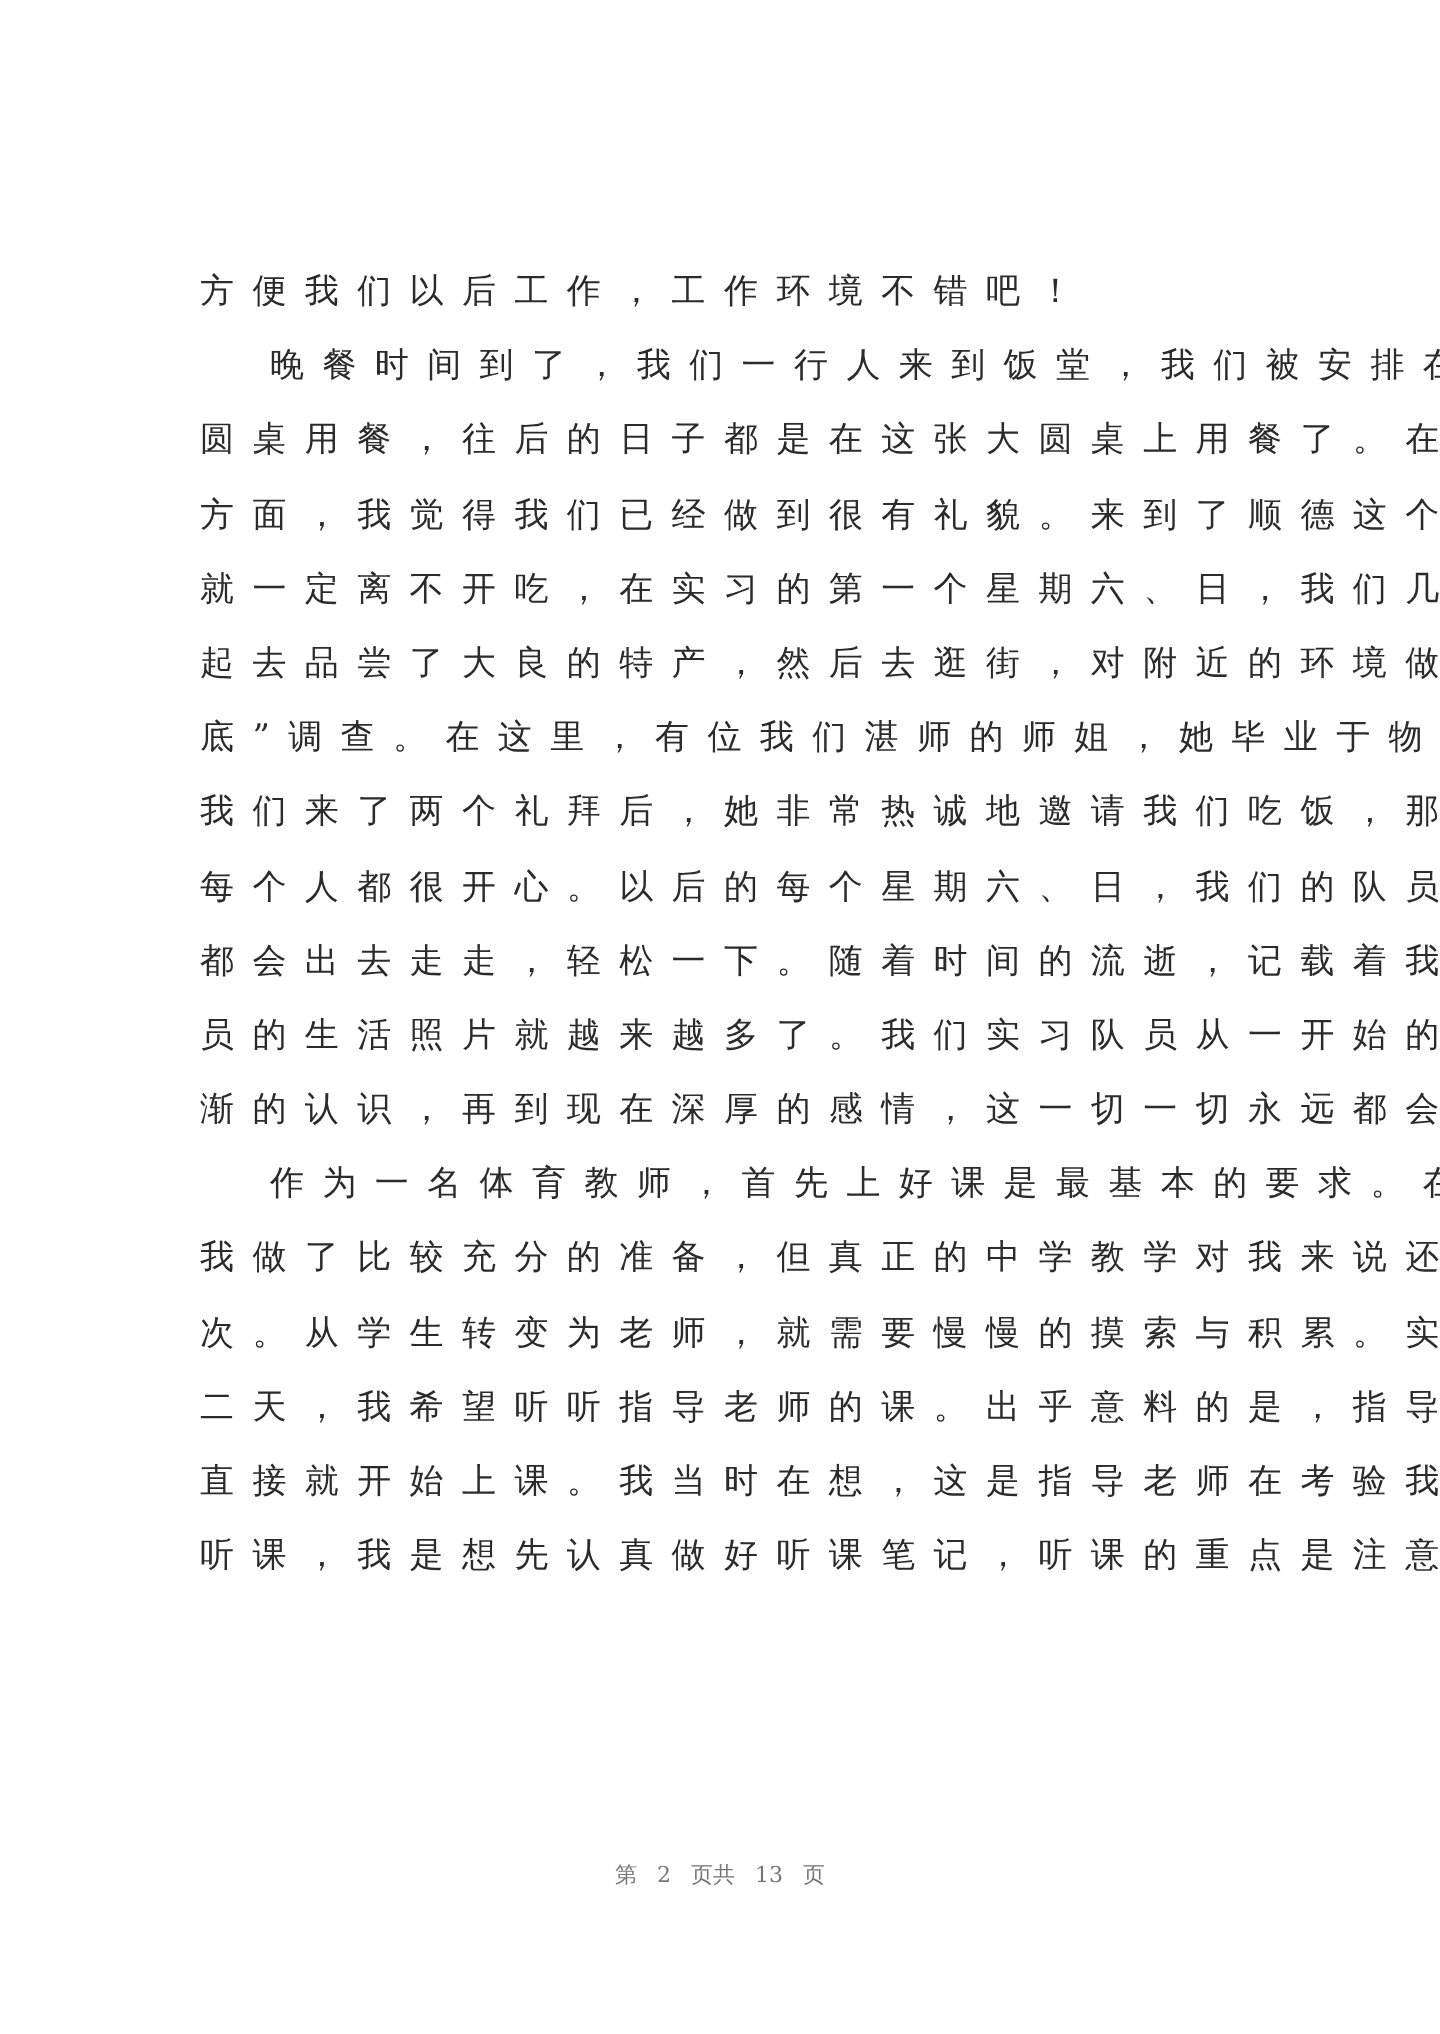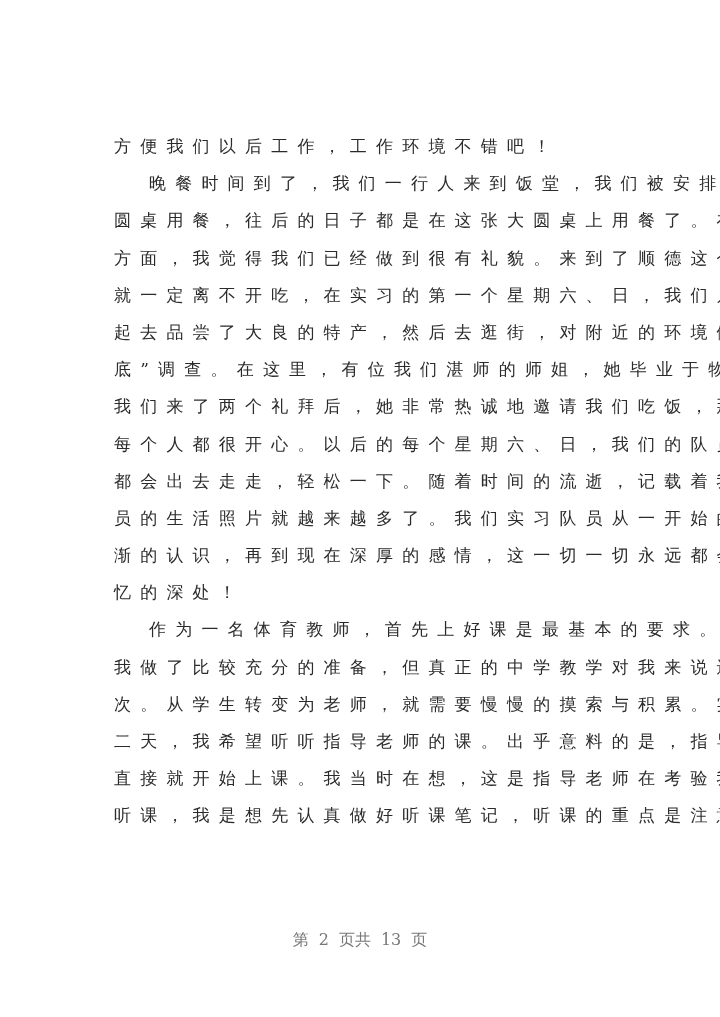--- a/index.html
+++ b/index.html
@@ -1,44 +1,43 @@
 <!DOCTYPE html>
 <html><head>
 <meta charset="utf-8">
 <style>
   html, body { margin: 0; padding: 0; background: #ffffff; }
   body { width: 720px; height: 1017px; position: relative; overflow: hidden;
          font-family: "DejaVu Serif", "Liberation Serif", serif; color: #2a2a2a; }
   .page { position: absolute; left: 0; top: 0; width: 720px; height: 1017px; background: #fff; }
-  .body-text { position: absolute; left: 114px; top: 128px; width: 540px; }
+  .body-text { position: absolute; left: 100px; top: 128px; width: 540px; }
   .line { height: 37.2px; line-height: 37.2px; font-size: 17px; letter-spacing: 9.2px;
           white-space: nowrap; color: #2b2b2b; }
   .indent { padding-left: 35px; }
   .footer { position: absolute; top: 930px; left: 0; width: 720px; text-align: center;
-            font-size: 16px; color: #777; letter-spacing: 0; }
+            font-size: 11px; color: #777; letter-spacing: 0; }
   .footer span { margin: 0 5px; }
 </style>
 </head>
 <body>
 
 <div class="page">
   <div class="body-text" id="body-text">
       <div class="line">方便我们以后工作，工作环境不错吧！</div>
       <div class="line indent">晚餐时间到了，我们一行人来到饭堂，我们被安排在一张大</div>
       <div class="line">圆桌用餐，往后的日子都是在这张大圆桌上用餐了。在用餐礼节</div>
       <div class="line">方面，我觉得我们已经做到很有礼貌。来到了顺德这个美食天堂</div>
       <div class="line">就一定离不开吃，在实习的第一个星期六、日，我们几个队员一</div>
       <div class="line">起去品尝了大良的特产，然后去逛街，对附近的环境做了“摸</div>
       <div class="line">底”调查。在这里，有位我们湛师的师姐，她毕业于物理学院。</div>
       <div class="line">我们来了两个礼拜后，她非常热诚地邀请我们吃饭，那天，我们</div>
       <div class="line">每个人都很开心。以后的每个星期六、日，我们的队员或多或小</div>
       <div class="line">都会出去走走，轻松一下。随着时间的流逝，记载着我们实习队</div>
       <div class="line">员的生活照片就越来越多了。我们实习队员从一开始的陌生到逐</div>
       <div class="line">渐的认识，再到现在深厚的感情，这一切一切永远都会藏进我记</div>
-      <div class="line">忆的深处！</div>
       <div class="line indent">作为一名体育教师，首先上好课是最基本的要求。在实习前</div>
       <div class="line">我做了比较充分的准备，但真正的中学教学对我来说还是第一</div>
       <div class="line">次。从学生转变为老师，就需要慢慢的摸索与积累。实习的第第</div>
       <div class="line">二天，我希望听听指导老师的课。出乎意料的是，指导老师让我</div>
       <div class="line">直接就开始上课。我当时在想，这是指导老师在考验我吗?对于</div>
       <div class="line">听课，我是想先认真做好听课笔记，听课的重点是注意指导老师</div>
     </div>
   <div class="footer">
     <span>第</span><span>2</span><span>页共</span><span>13</span><span>页</span>
   </div>

